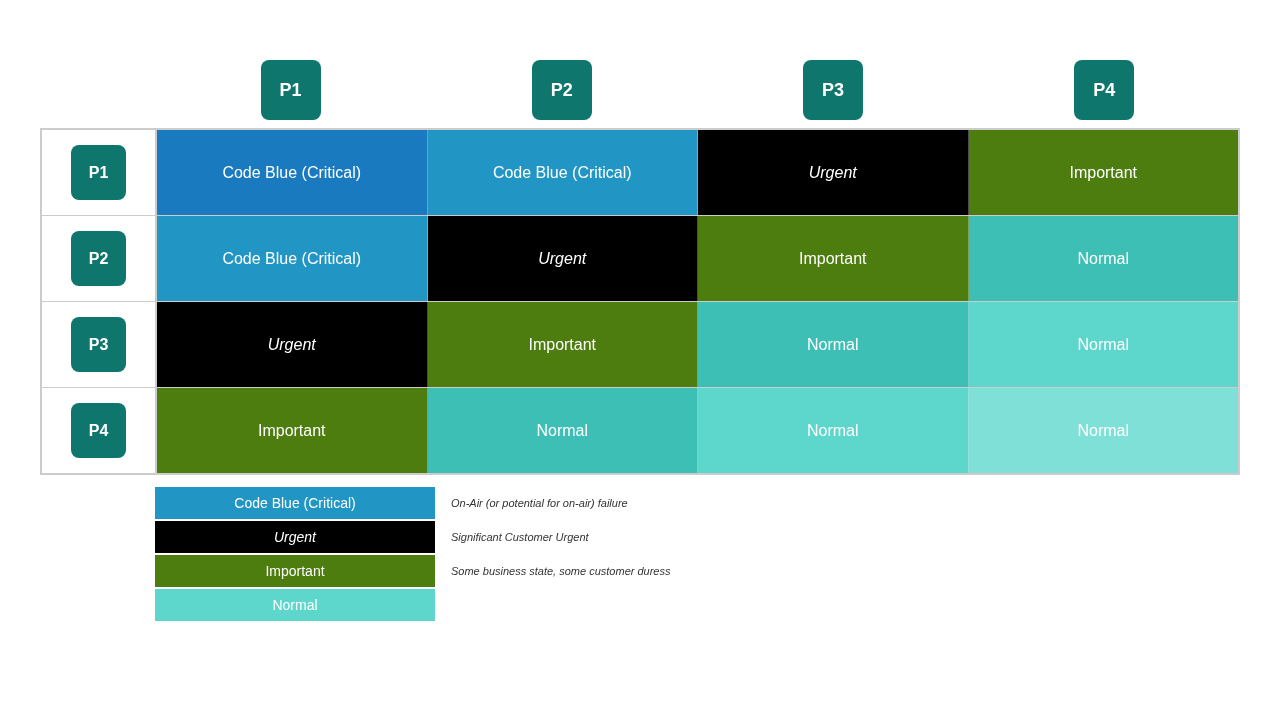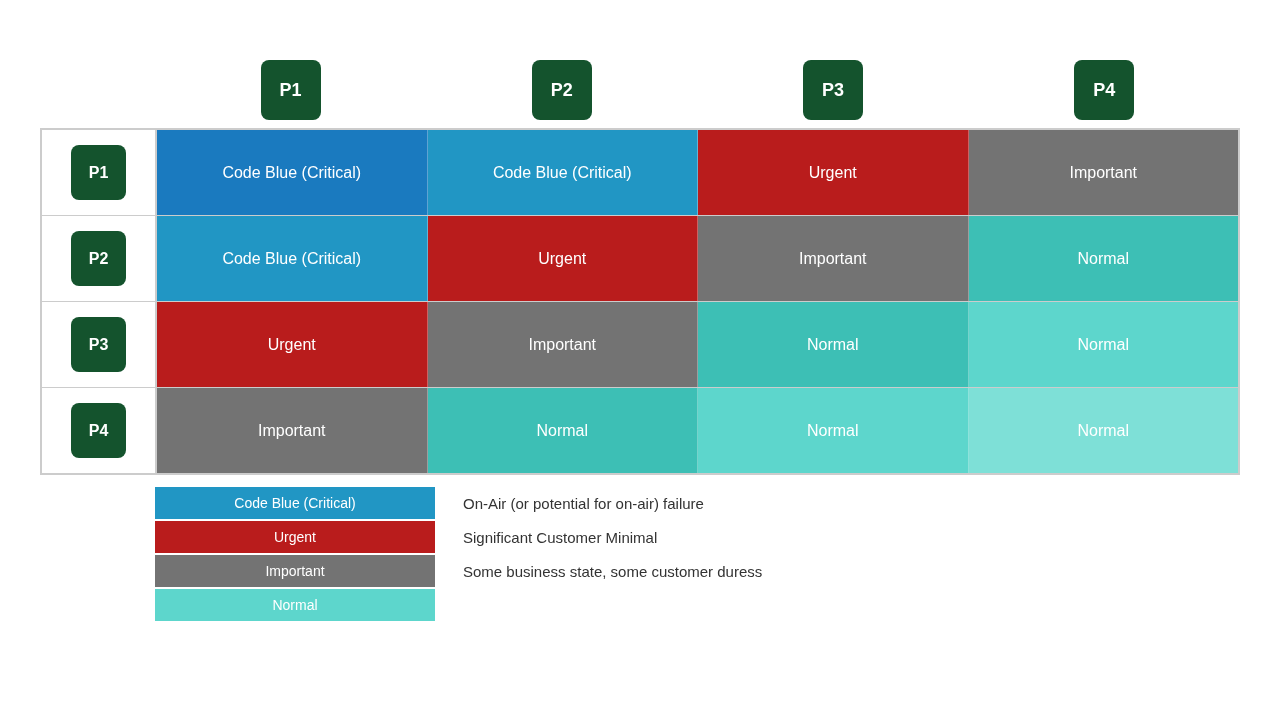--- a/index.html
+++ b/index.html
@@ -40,21 +40,21 @@
     }
 
     .col-header {
       flex: 1;
       display: flex;
       align-items: center;
       justify-content: center;
     }
 
     .p-badge {
-      background: #14532d;
+      background: #0f766e;
       color: #ffffff;
       font-weight: 700;
       font-size: 18px;
       width: 60px;
       height: 60px;
       border-radius: 8px;
       display: flex;
       align-items: center;
       justify-content: center;
     }
@@ -103,22 +103,22 @@
       border-right: 1px solid rgba(255,255,255,0.3);
     }
 
     .cell:last-child {
       border-right: none;
     }
 
     
     .blue-dark   { background: #1a7abf; }
     .blue-mid    { background: #2196c4; }
-    .blue-light  { background: #b91c1c; }
-    .teal-dark   { background: #737373; }
+    .blue-light  { background: #000000; font-style: italic; }
+    .teal-dark   { background: #4d7c0f; }
     .teal-mid    { background: #3dbfb5; }
     .teal-light  { background: #5dd6cc; }
     .teal-pale   { background: #7ee0d7; }
 
     
     .legend {
       margin-top: 12px;
       margin-left: 115px;
       display: flex;
       flex-direction: column;
@@ -136,22 +136,23 @@
       height: 32px;
       display: flex;
       align-items: center;
       justify-content: center;
       color: #ffffff;
       font-size: 14px;
       font-weight: 500;
     }
 
     .legend-desc {
-      margin-left: 28px;
-      font-size: 15px;
+      margin-left: 16px;
+      font-size: 11px;
+      font-style: italic;
       color: #333333;
     }
   </style>
 </head>
 <body>
 
 <div class="page">
 
   <div class="title"></div>
 
@@ -214,21 +215,21 @@
       </div>
 
     <div class="legend">
 
     <div class="legend-row">
           <div class="legend-label blue-mid">Code Blue (Critical)</div>
           <div class="legend-desc">On-Air (or potential for on-air) failure</div>
         </div>
         <div class="legend-row">
           <div class="legend-label blue-light">Urgent</div>
-          <div class="legend-desc">Significant Customer Minimal</div>
+          <div class="legend-desc">Significant Customer Urgent</div>
         </div>
         <div class="legend-row">
           <div class="legend-label teal-dark">Important</div>
           <div class="legend-desc">Some business state, some customer duress</div>
         </div>
         <div class="legend-row">
           <div class="legend-label teal-light">Normal</div>
         </div>
       </div>
 

